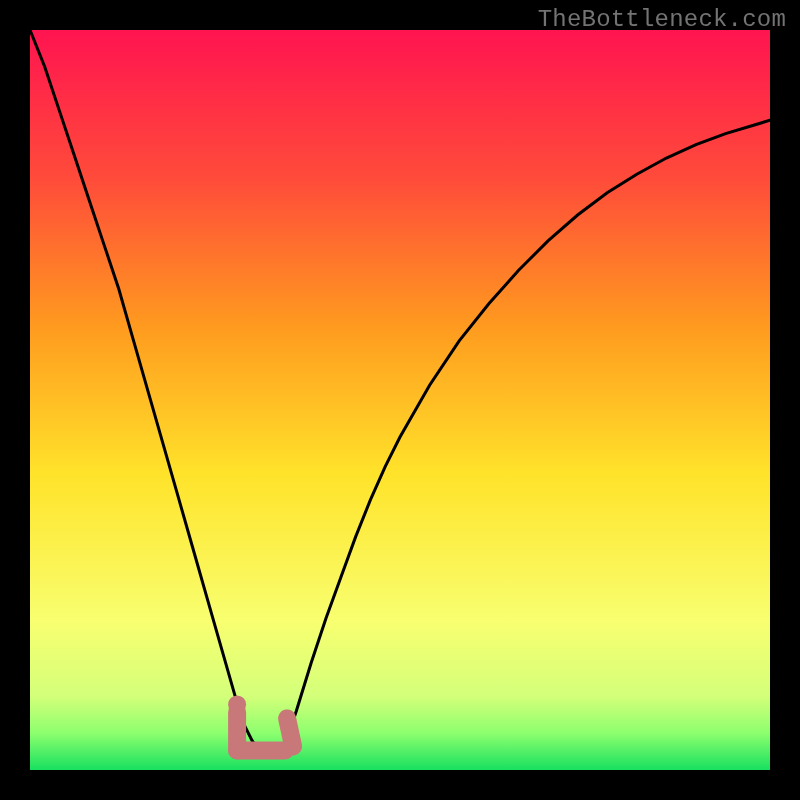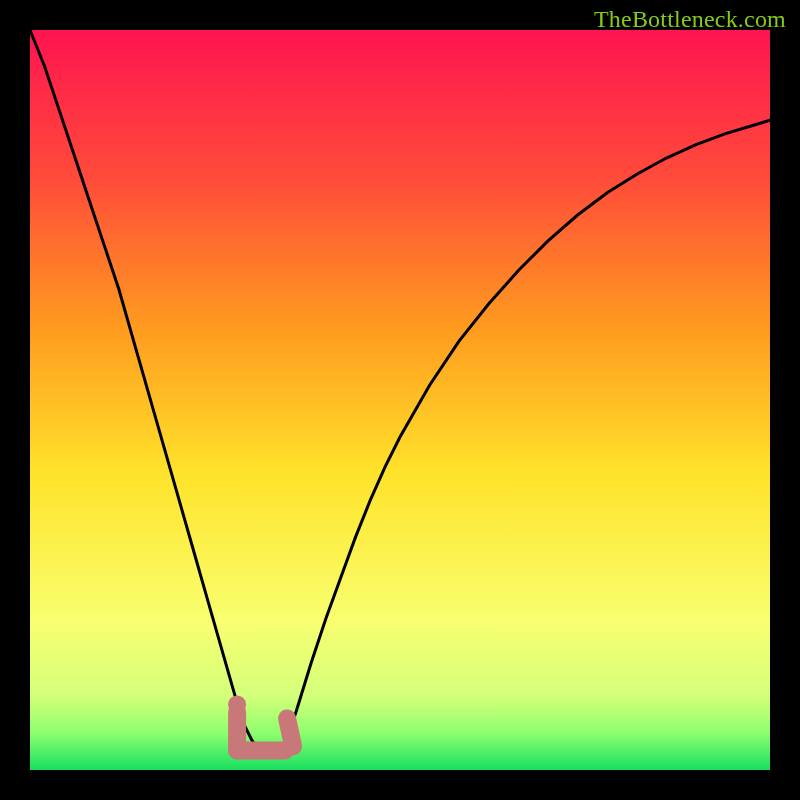--- a/index.html
+++ b/index.html
@@ -37,23 +37,23 @@
     position: absolute;
     left: 0;
     top: 0;
     width: 740px;
     height: 740px;
   }
   .watermark {
     position: absolute;
     top: 6px;
     right: 14px;
-    font-family: Liberation Serif, serif;
+    font-family: Liberation Mono, monospace;
     font-size: 24px;
-    color: #84cc16;
+    color: #737373;
     letter-spacing: 0.2px;
   }
 </style>
 </head>
 <body>
 
 <div class="frame">
   <div class="plot-area">
     <svg class="gradient" viewBox="0 0 740 740" preserveAspectRatio="none">
       <defs>

